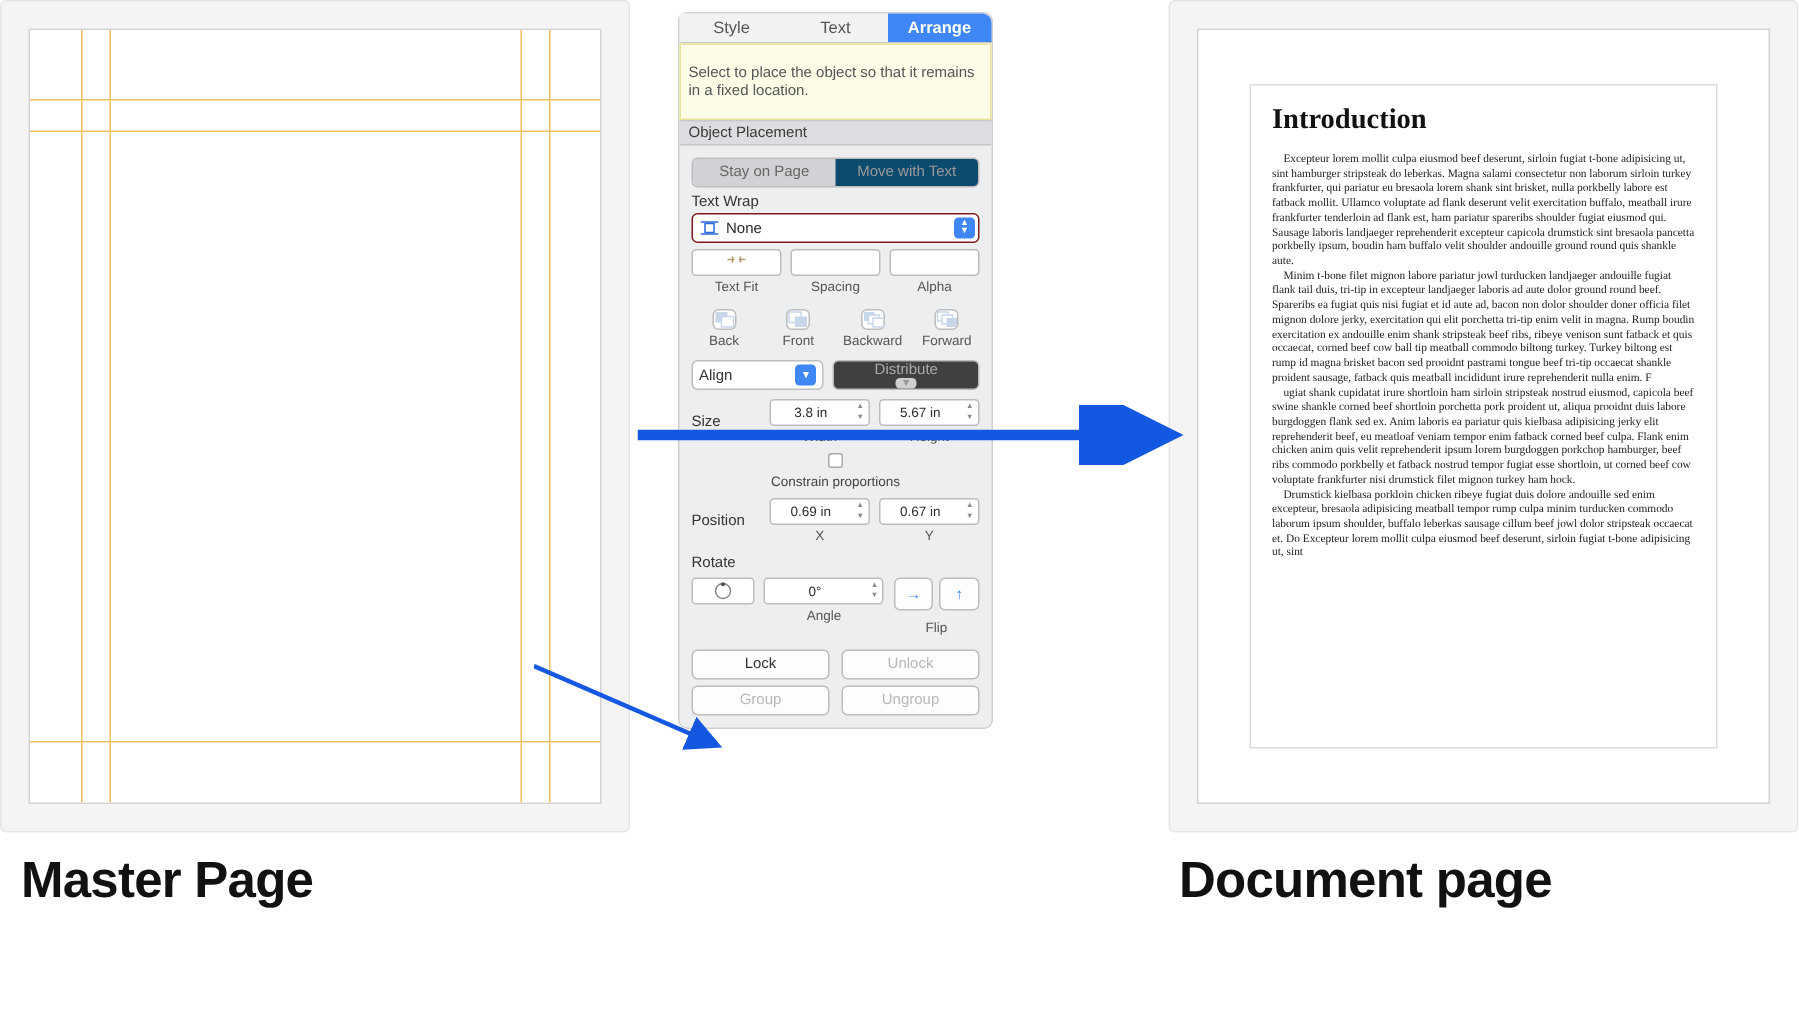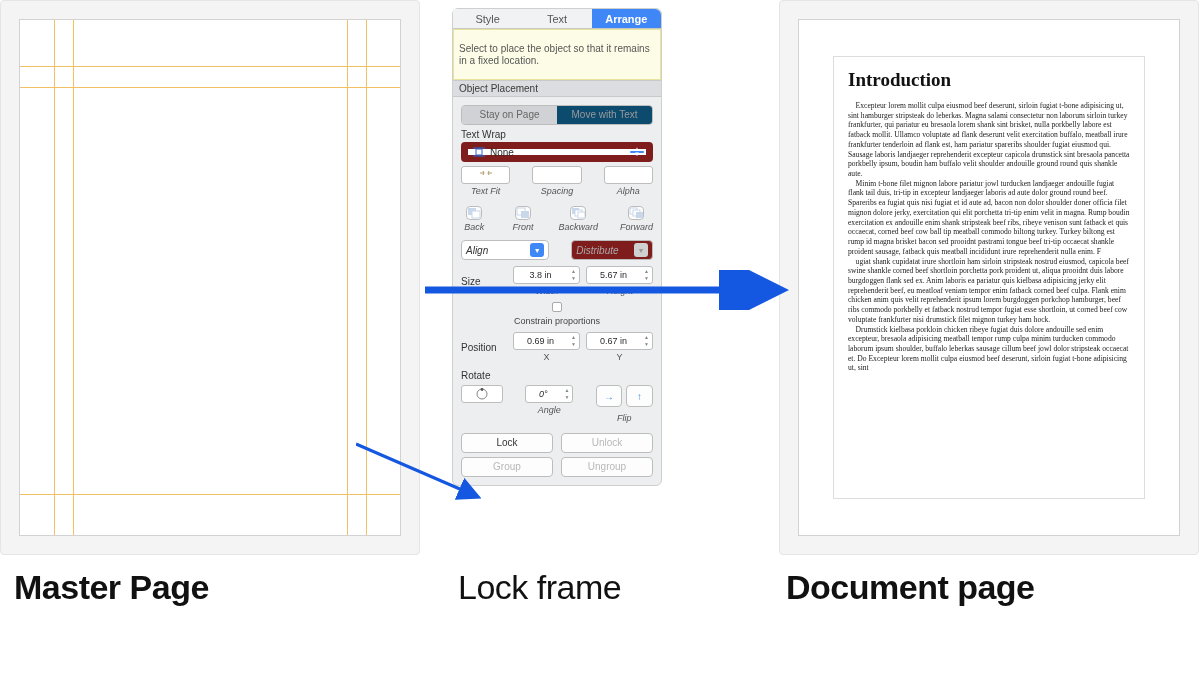--- a/index.html
+++ b/index.html
@@ -73,36 +73,36 @@
     overflow:hidden; margin:4px 0;
   }
   .seg .opt {
     flex:1; text-align:center; line-height:18px; font-size:10px;
     background:#0c4a6e; color:#9a9a9a;
   }
   .seg .opt.sel { background:#d1d2d5; color:#666; }
   .label { font-size:10px; color:#333; margin:4px 0 2px; display:block; }
   .select {
     display:flex; align-items:center;
-    border:7px solid #7f1d1d; border-radius:4px;
+    border:1px solid #7f1d1d; border-radius:4px;
     background:#fff; height:20px; padding:0 4px;
     position:relative; font-size:10px;
   }
   .select .ico {
     width:14px; height:12px; margin-right:4px;
     display:flex; align-items:center; justify-content:center;
     color:#2a67d8;
   }
   .select .chev {
     position:absolute; right:2px; top:2px; bottom:2px; width:14px;
     background:#3f86f6; border-radius:3px;
     display:flex; flex-direction:column; align-items:center; justify-content:center;
     color:#fff; font-size:6px; line-height:5px;
   }
-  .row3 { display:flex; gap:22px; margin-top:4px;font-style:italic; }
+  .row3 { display:flex; gap:6px; margin-top:4px; }
   .fieldbox { flex:1; display:flex; flex-direction:column; align-items:center; }
   .inputtiny {
     width:100%; height:18px; border:1px solid #bdbdbd; border-radius:3px;
     background:#fff; font-size:9px; text-align:center; line-height:16px;
     position:relative;
   }
   .inputstep { padding-right:12px; }
   .step { position:absolute; right:1px; top:1px; bottom:1px; width:9px;
     display:flex; flex-direction:column; }
   .step div { flex:1; font-size:5px; color:#888; text-align:center; line-height:6px; }
@@ -116,21 +116,21 @@
     flex:1; height:22px; border:1px solid #bdbdbd; border-radius:4px;
     background:#fdfdfd; display:flex; align-items:center; justify-content:center;
     color:#3f86f6; font-weight:700;
   }
   .dropdown {
     display:flex; align-items:center; justify-content:space-between;
     border:1px solid #bdbdbd; border-radius:4px; background:#fff;
     height:20px; padding:0 4px; font-size:10px; color:#333;
     flex:1;
   }
-  .dropdown.disabled { color:#aaa; background:#7f1d1d; }
+  .dropdown.disabled { color:#aaa; background:#404040;flex-direction:column; }
   .dd-chev { width:14px; height:14px; background:#3f86f6; border-radius:3px;
     display:flex;align-items:center;justify-content:center;color:#fff;font-size:7px; }
   .dd-chev.gray { background:#d0d0d0; color:#999; }
   .kvrow { display:flex; align-items:center; gap:6px; margin:6px 0;justify-content:center; }
   .kvlabel { width:46px; font-size:10px; color:#333; }
   .checkline { display:flex; align-items:center; justify-content:center; gap:4px; font-size:9px; color:#444; margin:4px 0 6px;flex-direction:column; }
   .cb { width:10px; height:10px; border:1px solid #aaa; border-radius:2px; background:#fff; }
   .btn {
     flex:1; height:20px; border:1px solid #bdbdbd; border-radius:4px;
     background:#fdfdfd; text-align:center; line-height:18px; font-size:10px;
@@ -389,16 +389,15 @@
   <svg class="arrow" style="left:356px;top:442px" width="130" height="70">
     <defs>
         <marker id="ah2" markerWidth="8" markerHeight="8" refX="6" refY="4" orient="auto">
           <path d="M0,0 L8,4 L0,8 Z" fill="#1457e0"></path>
         </marker>
       </defs>
     <line x1="0" y1="2" x2="120" y2="54" stroke="#1457e0" stroke-width="3" marker-end="url(#ah2)"></line>
   </svg>
 
   <div class="cap bold" style="left:14px">Master Page</div>
-  <div class="cap light" style="left:458px">Lock frame</div>
   <div class="cap bold" style="left:786px">Document page</div>
 
 </div>
 
 </body></html>

